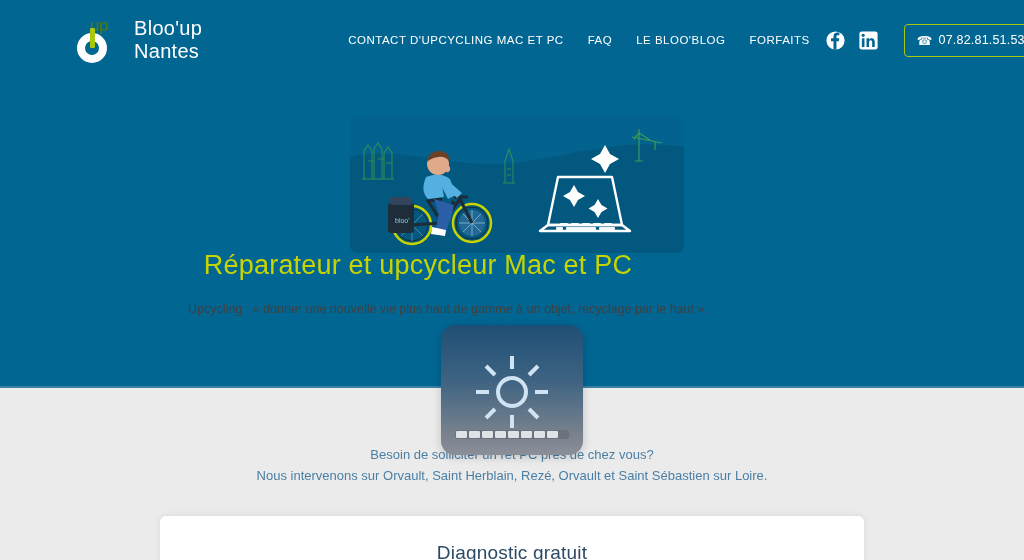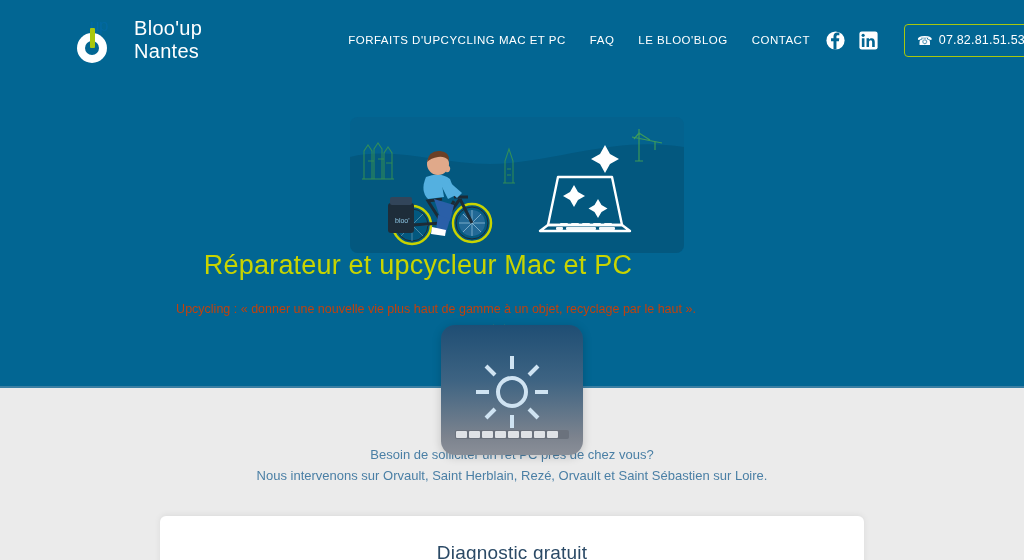--- a/index.html
+++ b/index.html
@@ -28,21 +28,21 @@
   .header {
     position: absolute; left: 0; top: 0; width: 1024px; height: 80px;
     display: flex; align-items: center;
   }
   .brand { display: flex; align-items: center; margin-left: 72px; }
   .logo-mark {
     position: relative; width: 46px; height: 50px; flex: none;
   }
   .logo-up {
     position: absolute; left: 18px; top: 2px;
-    color: #0369a1; font-size: 17px; font-weight: 400;
+    color: #4d7c0f; font-size: 17px; font-weight: 400;
     letter-spacing: -0.5px; line-height: 1;
   }
   .logo-power {
     position: absolute; left: 5px; top: 18px;
     width: 30px; height: 30px; border-radius: 50%;
     background: #ffffff;
   }
   .logo-power::after {
     content: ""; position: absolute; left: 50%; top: 50%;
     width: 14px; height: 14px; margin: -7px 0 0 -7px;
@@ -93,22 +93,22 @@
     overflow: hidden;
   }
 
   
   .headline {
     position: absolute; left: 0; top: 250px; width: 836px;
     text-align: center; color: #c8d400; font-size: 27px;
     font-weight: 400; letter-spacing: 0.2px;
   }
   .sub1 {
-    position: absolute; left: 0; top: 302px; width: 872px;
-    text-align: center; color: #c2410c; font-size: 12.5px;
+    position: absolute; left: 12px; top: 302px; width: 872px;
+    text-align: center; color: #404040; font-size: 12.5px;
   }
   .rating-row {
     position: absolute; left: 0; top: 322px; width: 1024px;
     display: flex; align-items: center; justify-content: center; gap: 2px;
     color: #d7e5ee; font-size: 12.5px;
   }
   .star { color: #f5c518; font-size: 13px; letter-spacing: -1px; }
   .rating-text { margin-left: 6px; }
 
   
@@ -163,24 +163,24 @@
         <div class="logo-up">up</div>
         <div class="logo-power"></div>
         <div class="logo-bar"></div>
       </div>
       <div class="brand-text">
         <div class="brand-title">Bloo'up  Nantes</div>
       </div>
     </div>
 
     <nav class="nav">
-      <a href="#">FORFAITS D'UPCYCLING MAC ET PC</a>
+      <a href="#">CONTACT D'UPCYCLING MAC ET PC</a>
       <a href="#">FAQ</a>
       <a href="#">LE BLOO'BLOG</a>
-      <a href="#">CONTACT</a>
+      <a href="#">FORFAITS</a>
     </nav>
 
     <div class="header-right">
       <a href="#" title="Facebook">
         <svg class="soc" viewBox="0 0 24 24" aria-hidden="true">
           <circle cx="12" cy="12" r="11.5" fill="#ffffff"></circle>
           <path d="M13.2 23.3V12.9h3.1l.46-3.6h-3.56V7c0-1.04.29-1.75 1.78-1.75h1.9V2.03c-.33-.04-1.46-.14-2.78-.14-2.75 0-4.63 1.68-4.63 4.76v2.65H6.36v3.6h3.11v10.4z" fill="#026693"></path>
         </svg>
       </a>
       <a href="#" title="LinkedIn">

